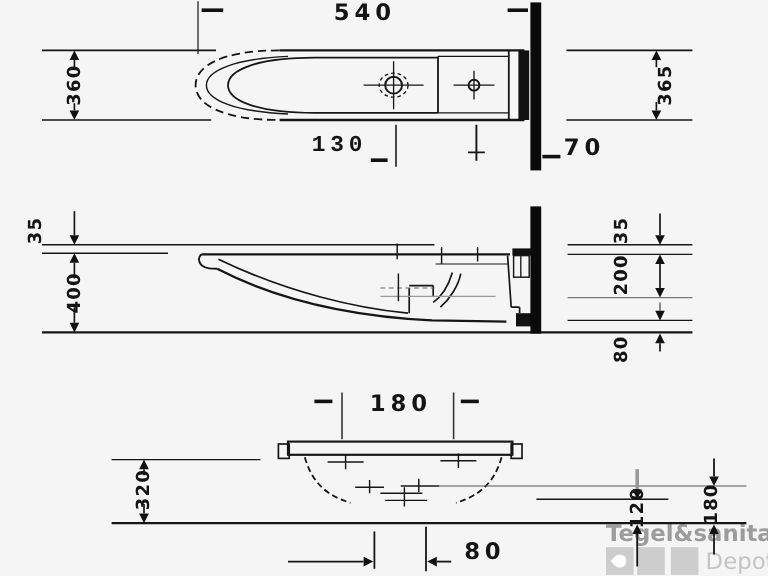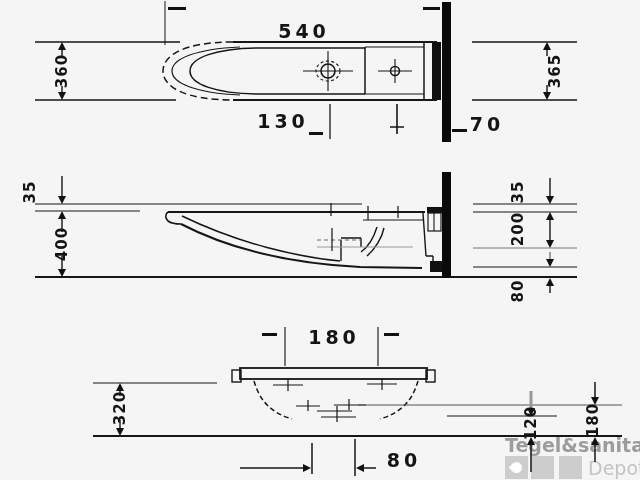--- a/index.html
+++ b/index.html
@@ -161,24 +161,24 @@
         <path d="M531,391 V408" stroke="#999" stroke-width="3"></path>
         <path d="M531,416 L527,408 H535 Z M531,437 L527,445 H535 Z" fill="#111" stroke="none"></path>
         <path d="M531,445 V472" stroke-width="1.5"></path>
         <path d="M595,382 V397" stroke-width="1.5"></path>
         <path d="M595,405 L591,397 H599 Z M595,437 L591,445 H599 Z" fill="#111" stroke="none"></path>
         <path d="M595,445 V462" stroke-width="1.5"></path>
       </g>
     </g>
   </svg>
 
-  <div class="dim-label h-label" style="left:304px;top:11px;margin-top:20px;">540</div>
+  <div class="dim-label h-label" style="left:304px;top:11px;">540</div>
   <div class="dim-label v-label" style="left:62px;top:71px;">360</div>
   <div class="dim-label v-label" style="left:555px;top:71px;">365</div>
-  <div class="dim-label h-label" style="left:283px;top:121px;">130</div>
+  <div class="dim-label h-label" style="left:283px;top:121px;font-family:Liberation Mono, monospace;">130</div>
   <div class="dim-label h-label" style="left:487px;top:124px;">70</div>
 
   <div class="dim-label v-label" style="left:30px;top:192px;">35</div>
   <div class="dim-label v-label" style="left:62px;top:244px;">400</div>
   <div class="dim-label v-label" style="left:518px;top:192px;">35</div>
   <div class="dim-label v-label" style="left:518px;top:229px;">200</div>
   <div class="dim-label v-label" style="left:518px;top:291px;">80</div>
 
   <div class="dim-label h-label" style="left:334px;top:337px;">180</div>
   <div class="dim-label v-label" style="left:120px;top:408px;">320</div>

